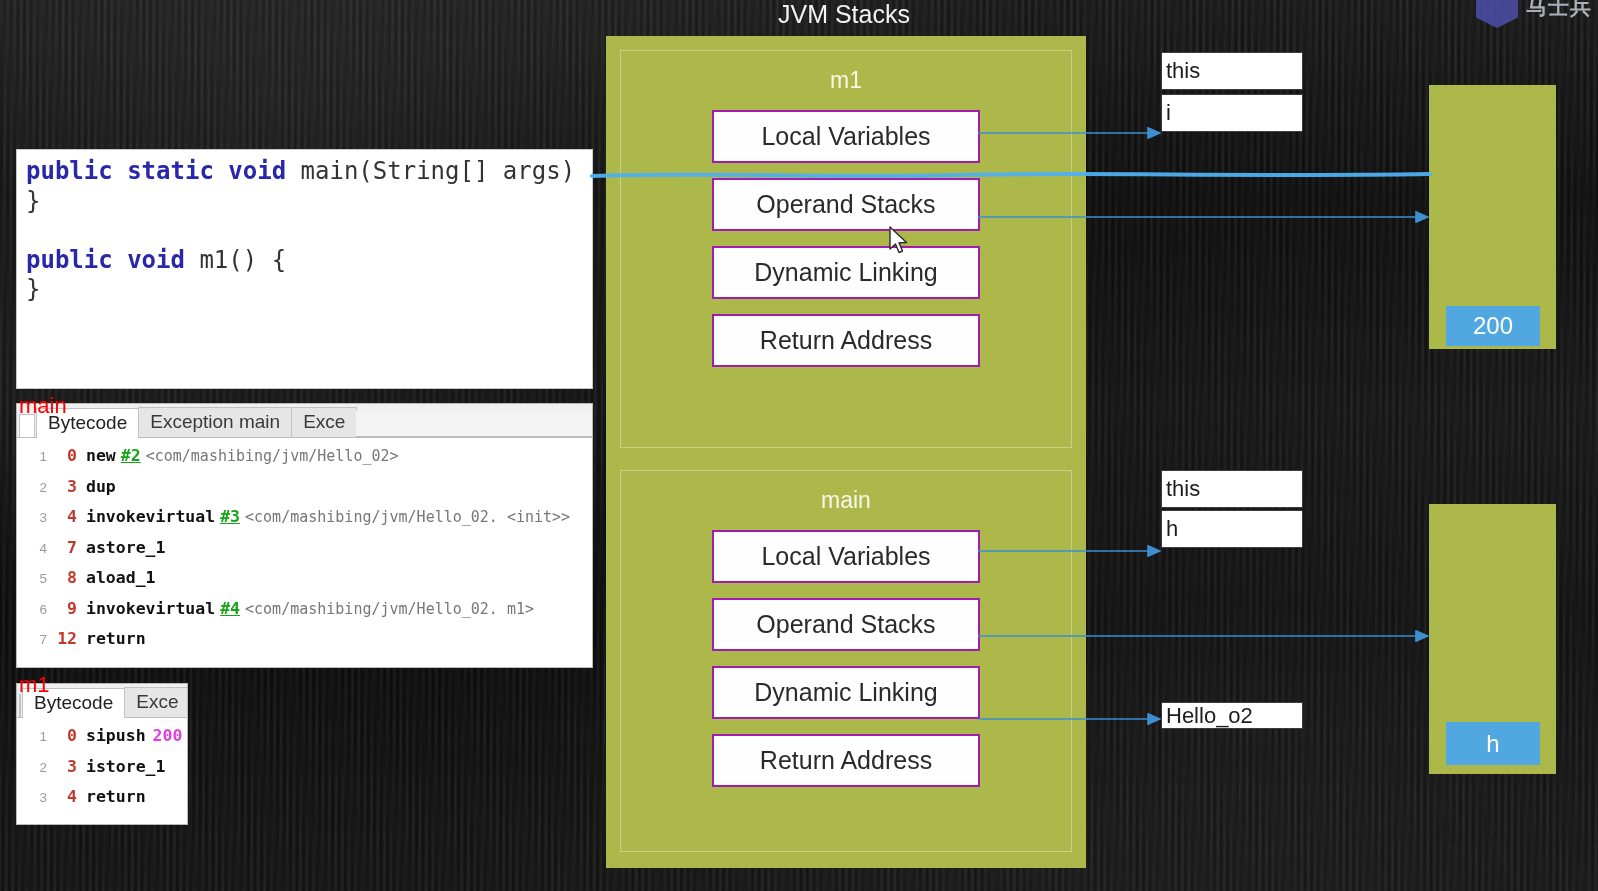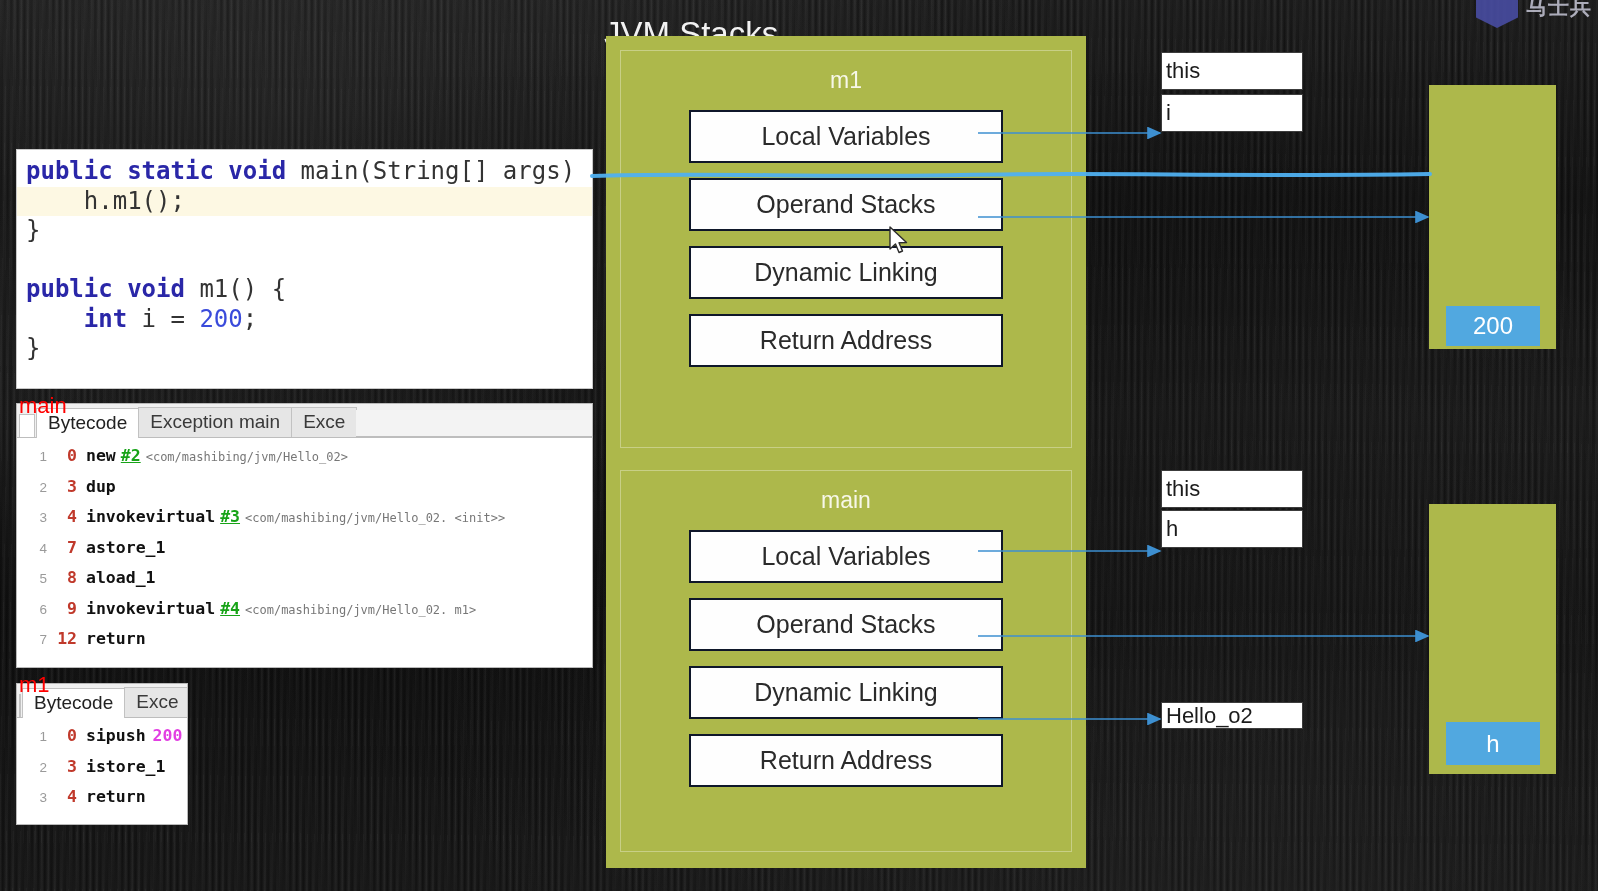--- a/index.html
+++ b/index.html
@@ -75,47 +75,47 @@
     margin-right:-1px;white-space:nowrap;
   }
   .tab.active{background:#fff;color:#222;position:relative;top:1px;}
   .tabfill{flex:1;border-bottom:1px solid #bdbdbd;background:#f3f3f3;height:26px;}
   .bcbody{padding:8px 0 0 0;font-family:"DejaVu Sans Mono","Liberation Mono",monospace;}
   .bcrow{display:flex;align-items:baseline;height:30.5px;white-space:nowrap;font-size:16.5px;}
   .bcln{width:30px;text-align:right;color:#9a9a9a;font-size:13.5px;font-family:"Liberation Sans",sans-serif;}
   .bcoff{width:30px;text-align:right;color:#c0392b;font-weight:bold;margin-right:9px;}
   .bcop{color:#111;font-weight:bold;}
   .bcref{color:#17a317;font-weight:bold;text-decoration:underline;margin:0 5px;}
-  .bcdesc{color:#777;font-size:12px;}
+  .bcdesc{color:#777;font-size:15px;}
   .bcnum{color:#e23fe2;font-weight:bold;margin-left:7px;}
 
   .redtag{
     position:absolute;z-index:14;color:#ff0000;
     font-size:22px;font-family:"Liberation Sans",sans-serif;line-height:1;
   }
 
   
   #jvm-title{
-    position:absolute;left:604px;top:15px;width:480px;
-    color:#f2f2f2;font-size:33px;z-index:8;
+    position:absolute;left:604px;top:0px;width:480px;text-align:center;
+    color:#f2f2f2;font-size:25px;z-index:8;
   }
   #jvm-stacks{
     position:absolute;left:606px;top:36px;width:480px;height:832px;
     background:#adb84b;z-index:8;box-sizing:border-box;padding:14px;
   }
   .frame{
     border:1px solid #c8cf86;box-sizing:border-box;
     padding:10px 0 14px 0;
   }
   #frame-m1{height:398px;margin-bottom:22px;}
   #frame-main{height:382px;}
   .frame-title{text-align:center;color:#f7f7e8;font-size:23px;margin:6px 0 16px 0;}
   .slot{
-    width:314px;margin:0 auto 15px auto;height:53px;
-    background:#fefefe;border:2px solid #0f172a;
+    width:268px;margin:0 auto 15px auto;height:53px;
+    background:#fefefe;border:2px solid #a21caf;
     display:flex;align-items:center;justify-content:center;
     color:#2a2a2a;font-size:25px;box-sizing:border-box;
   }
   .slot:last-child{margin-bottom:0;}
 
   
   .wbox{
     position:absolute;z-index:12;background:#fff;border:1px solid #3c3c3c;
     box-sizing:border-box;display:flex;align-items:center;
     padding-left:4px;color:#1c1c1c;font-size:22px;
@@ -143,25 +143,23 @@
 <div id="bg"></div>
 
 <div id="watermark">
   <div id="wm-badge"></div>
   <div id="wm-text">马士兵</div>
 </div>
 
 <div id="code-panel">
   <div id="code-lines">
       <div class="cl"><span class="kw">public static void </span><span class="pl">main(String[] args) {</span></div>
-      <div class="cl hl"><span class="pl">    h.m1();</span></div>
       <div class="cl"><span class="pl">}</span></div>
       <div class="cl"><span class="pl"> </span></div>
       <div class="cl"><span class="kw">public void </span><span class="pl">m1() {</span></div>
-      <div class="cl"><span class="pl">    </span><span class="kw">int </span><span class="pl">i = </span><span class="num">200</span><span class="pl">;</span></div>
       <div class="cl"><span class="pl">}</span></div>
     </div>
 </div>
 
 <div class="redtag" style="left:19px;top:395px;">main</div>
 <div id="bc-main">
   <div class="tabstrip">
     <div class="tabnub"></div>
     <div id="bc-main-tabs" style="display:flex;align-items:flex-end;">
         <div class="tab active">Bytecode</div>

